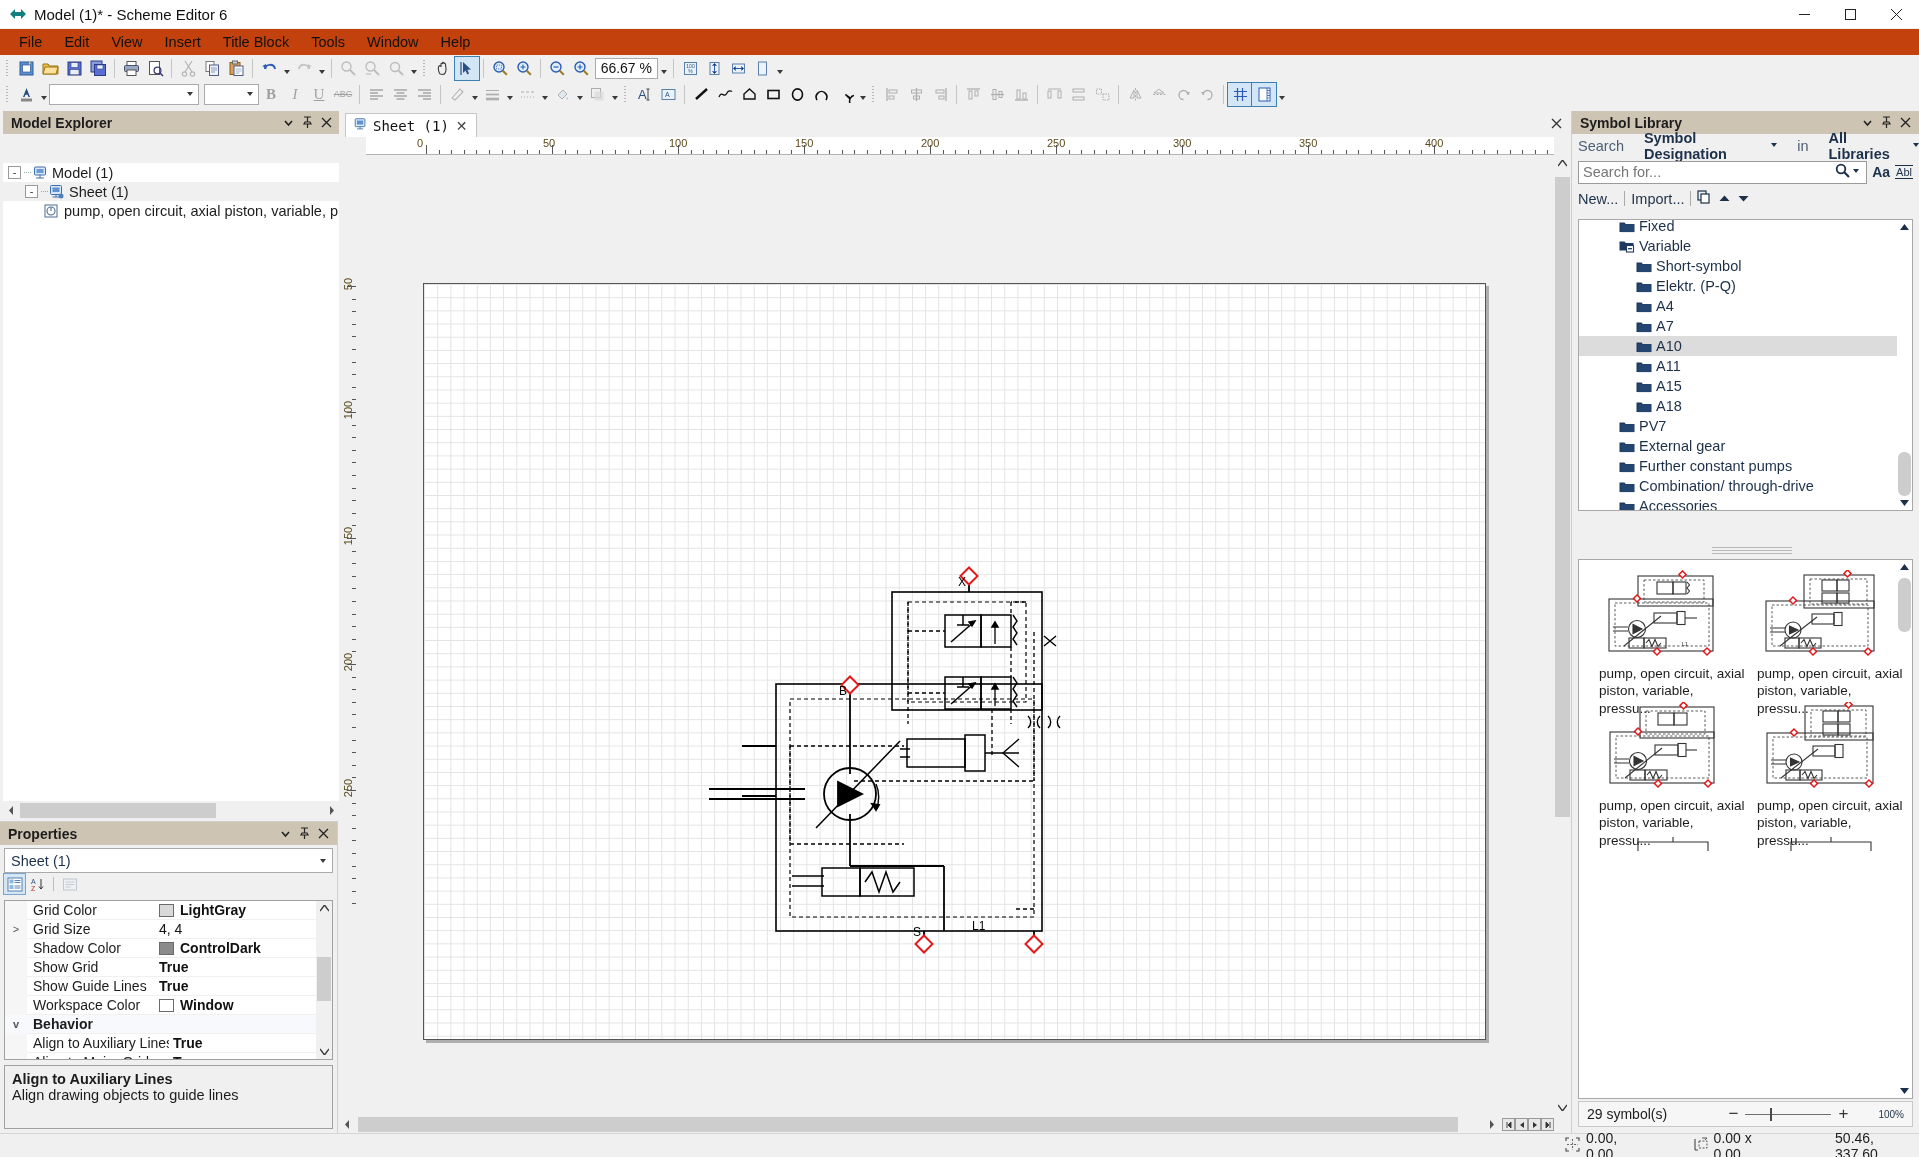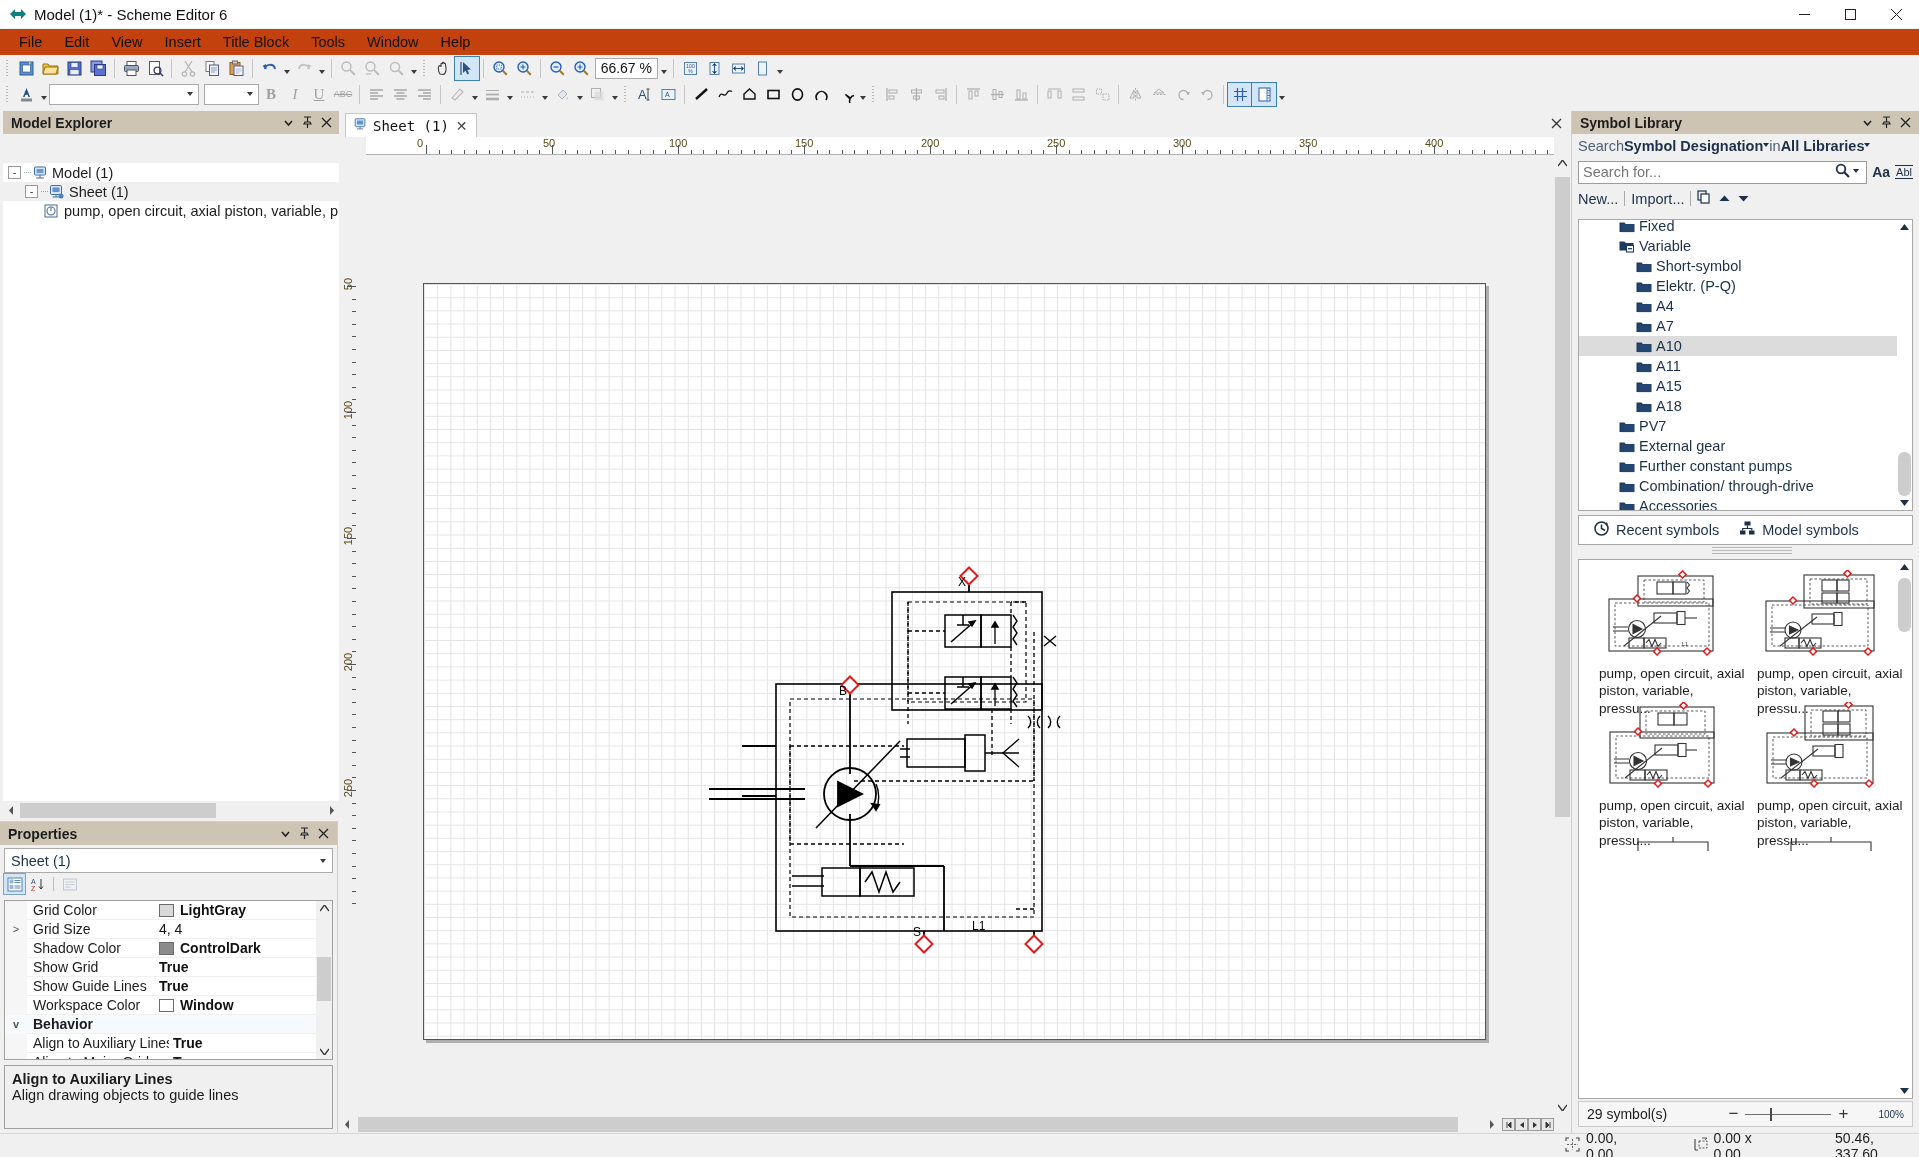--- a/index.html
+++ b/index.html
@@ -139,21 +139,21 @@
   }
   .canvas-vscroll { position:absolute; right:0; top:18px; bottom:17px; width:17px; background:#f0f0f0; }
   .canvas-hscroll { position:absolute; left:0; right:17px; bottom:0; height:17px; background:#f0f0f0; display:flex; align-items:center; }
   .sb-arrow { width:17px; height:17px; display:flex; align-items:center; justify-content:center; }
   .sb-thumb-h { height:15px; background:#cdcdcd; }
   .sb-thumb-v { position:absolute; left:1px; width:15px; background:#cdcdcd; }
   .navbtn { width:13px; height:13px; border:1px solid #9a9a9a; background:#e8e8e8; display:flex; align-items:center; justify-content:center; }
 
   
   #symlib { right:0; top:0; width:348px; bottom:0; border-left:1px solid #cfcfcf; }
-  .sl-search-line { height:24px; display:flex; align-items:center; padding-left:6px; font-size:14.5px; gap:0; }
+  .sl-search-line { height:24px; display:flex; align-items:center; padding-left:6px; font-size:14.5px; gap:20px; }
   .sl-search-line .lbl { color:#4f5f73; }
   .sl-search-line .strong { font-weight:bold; color:#1c3049; }
   .mini-caret { display:inline-block; border-left:3.5px solid transparent; border-right:3.5px solid transparent; border-top:4px solid #1c3049; position:relative; top:-1px; }
   .sl-search-row { height:28px; display:flex; align-items:center; padding:0 6px; gap:5px; }
   .sl-input { flex:1; height:23px; background:#fff; border:1px solid #9b9b9b; display:flex; align-items:center; padding:0 4px; }
   .sl-input .ph { flex:1; font-size:14.5px; color:#767676; }
   .sl-btnrow { height:25px; display:flex; align-items:center; padding-left:6px; gap:3px; font-size:14.5px; }
   .lnk { color:#1c3049; }
   .vbar { width:1px; height:15px; background:#a9a9a9; margin:0 3px; }
 
@@ -1422,43 +1422,20 @@
           </div>
           <div class="sl-sc-thumb" style="top:232px;height:44px;"></div>
           <div style="position:absolute;bottom:0;width:15px;height:15px;display:flex;align-items:center;justify-content:center;">
             <svg width="9" height="7" viewBox="0 0 9 7">
                 <path d="M0 1 L4.5 7 L9 1" fill="#1c3049"></path>
               </svg>
           </div>
         </div>
       </div>
 
-      <div class="sl-tabs">
-        <div class="sl-tab">
-          <span>
-            <svg width="17" height="17" viewBox="0 0 17 17">
-                <circle cx="8.5" cy="8.5" r="6.5" fill="none" stroke="#1c3049" stroke-width="1.5"></circle>
-                <path d="M8.5 4.5 V8.5 L12 10.5" stroke="#1c3049" stroke-width="1.5" fill="none"></path>
-                <path d="M13 2 l2 2 l-2 2" fill="#1c3049"></path>
-              </svg>
-          </span>
-          <span>Recent symbols</span>
-        </div>
-        <div class="sl-tab">
-          <span>
-            <svg width="17" height="17" viewBox="0 0 17 17">
-                <rect x="5.5" y="1.5" width="6" height="4" fill="#1c3049"></rect>
-                <rect x="1" y="10.5" width="5.5" height="4" fill="#1c3049"></rect>
-                <rect x="10" y="10.5" width="5.5" height="4" fill="#1c3049"></rect>
-                <path d="M8.5 5.5v3M3.7 10.5V8.5h9.1v2" stroke="#1c3049" stroke-width="1.2" fill="none"></path>
-              </svg>
-          </span>
-          <span>Model symbols</span>
-        </div>
-      </div>
       <div class="sl-splitter"></div>
 
       <div class="sl-grid">
 
         <div class="sym-cell" style="left:14px; top:8px;">
           <div class="sym-thumb">
             <svg width="150" height="92" viewBox="0 0 300 184">
               <g stroke="#333" fill="none" stroke-width="2.2">
                 <rect x="80" y="12" width="150" height="60"></rect>
                 <rect x="22" y="58" width="208" height="104"></rect>

